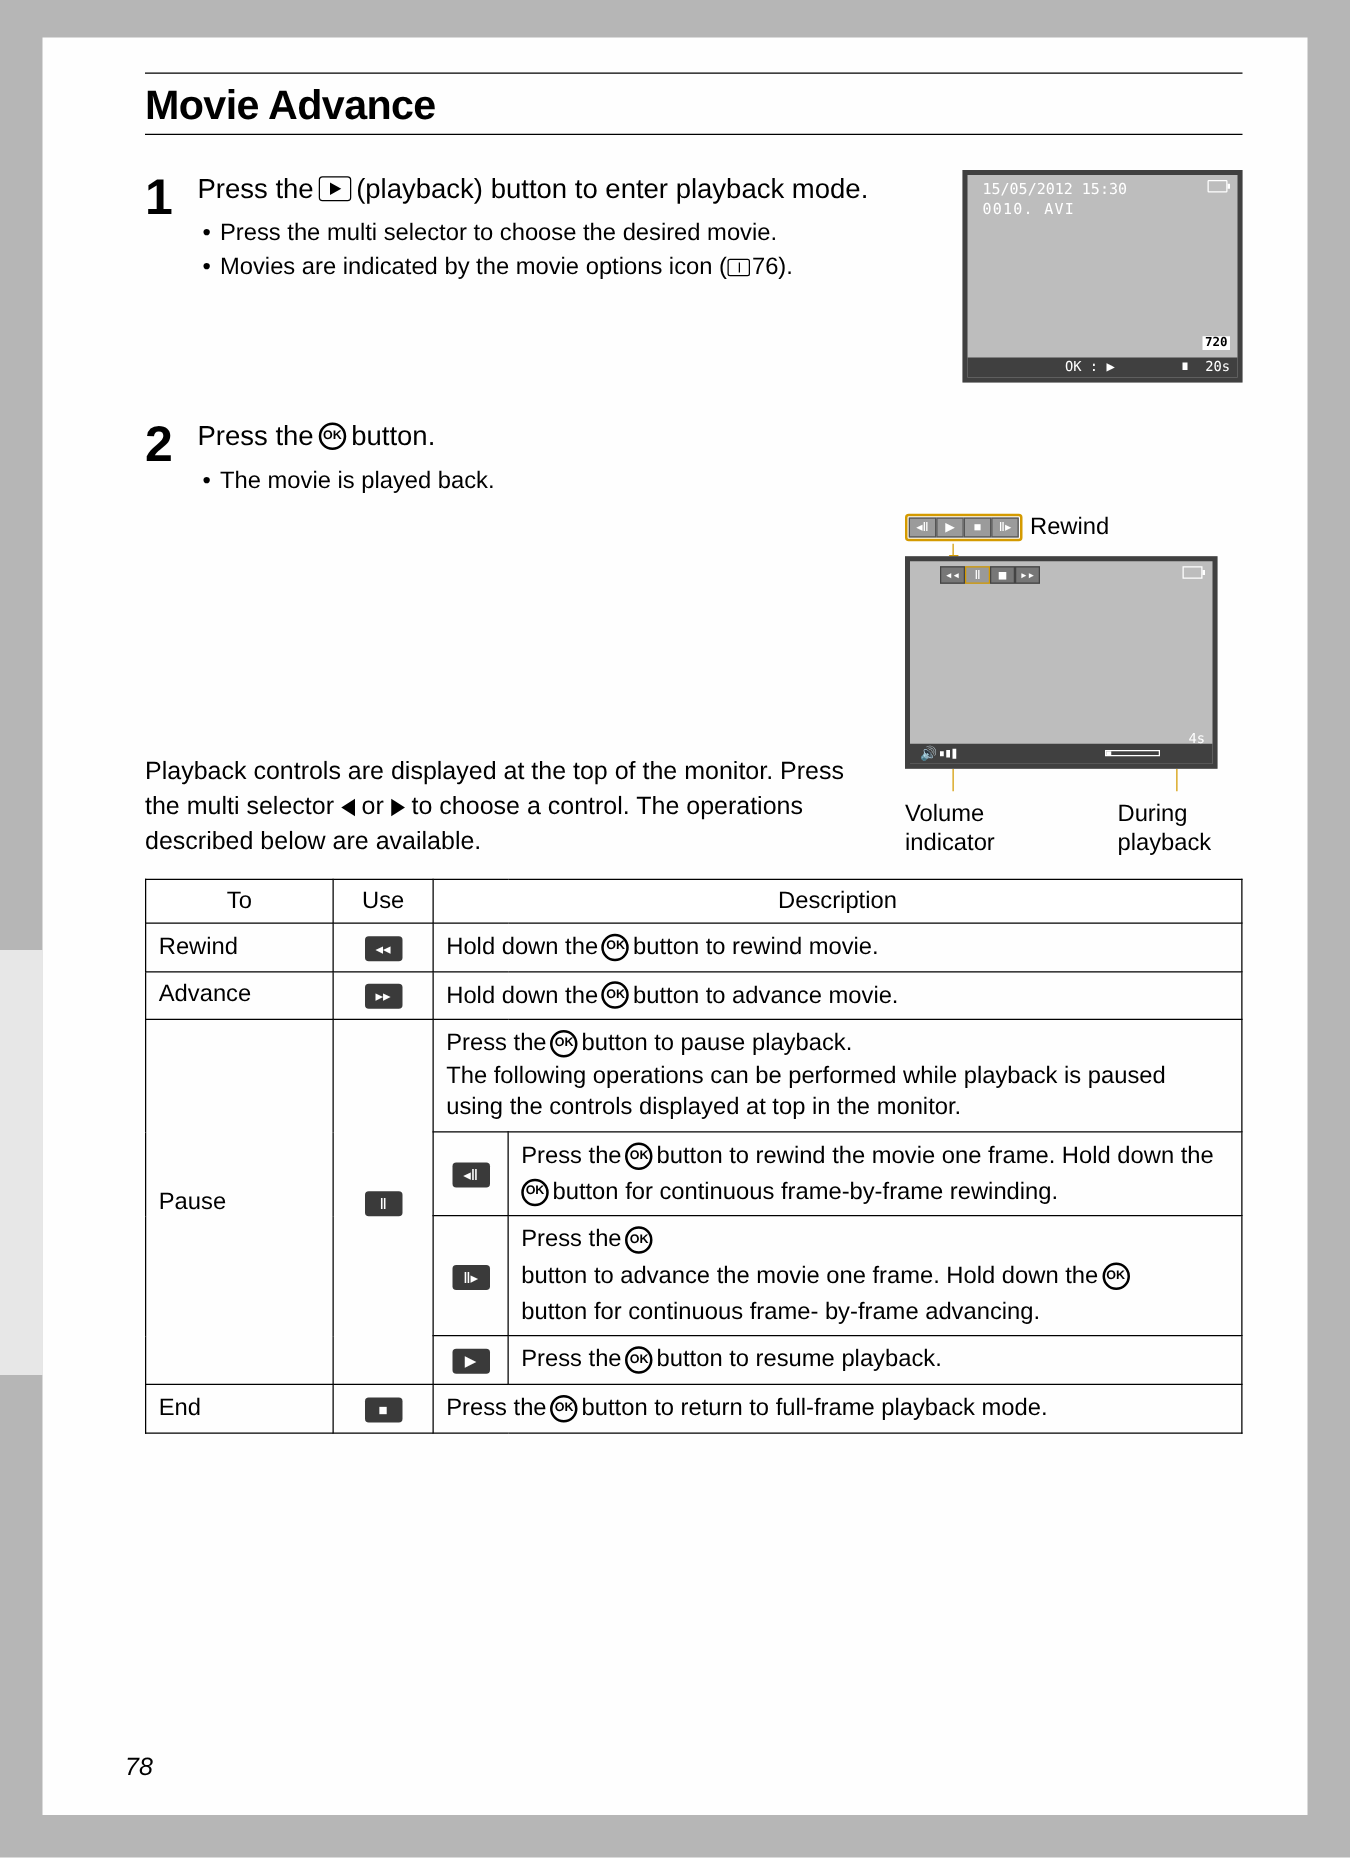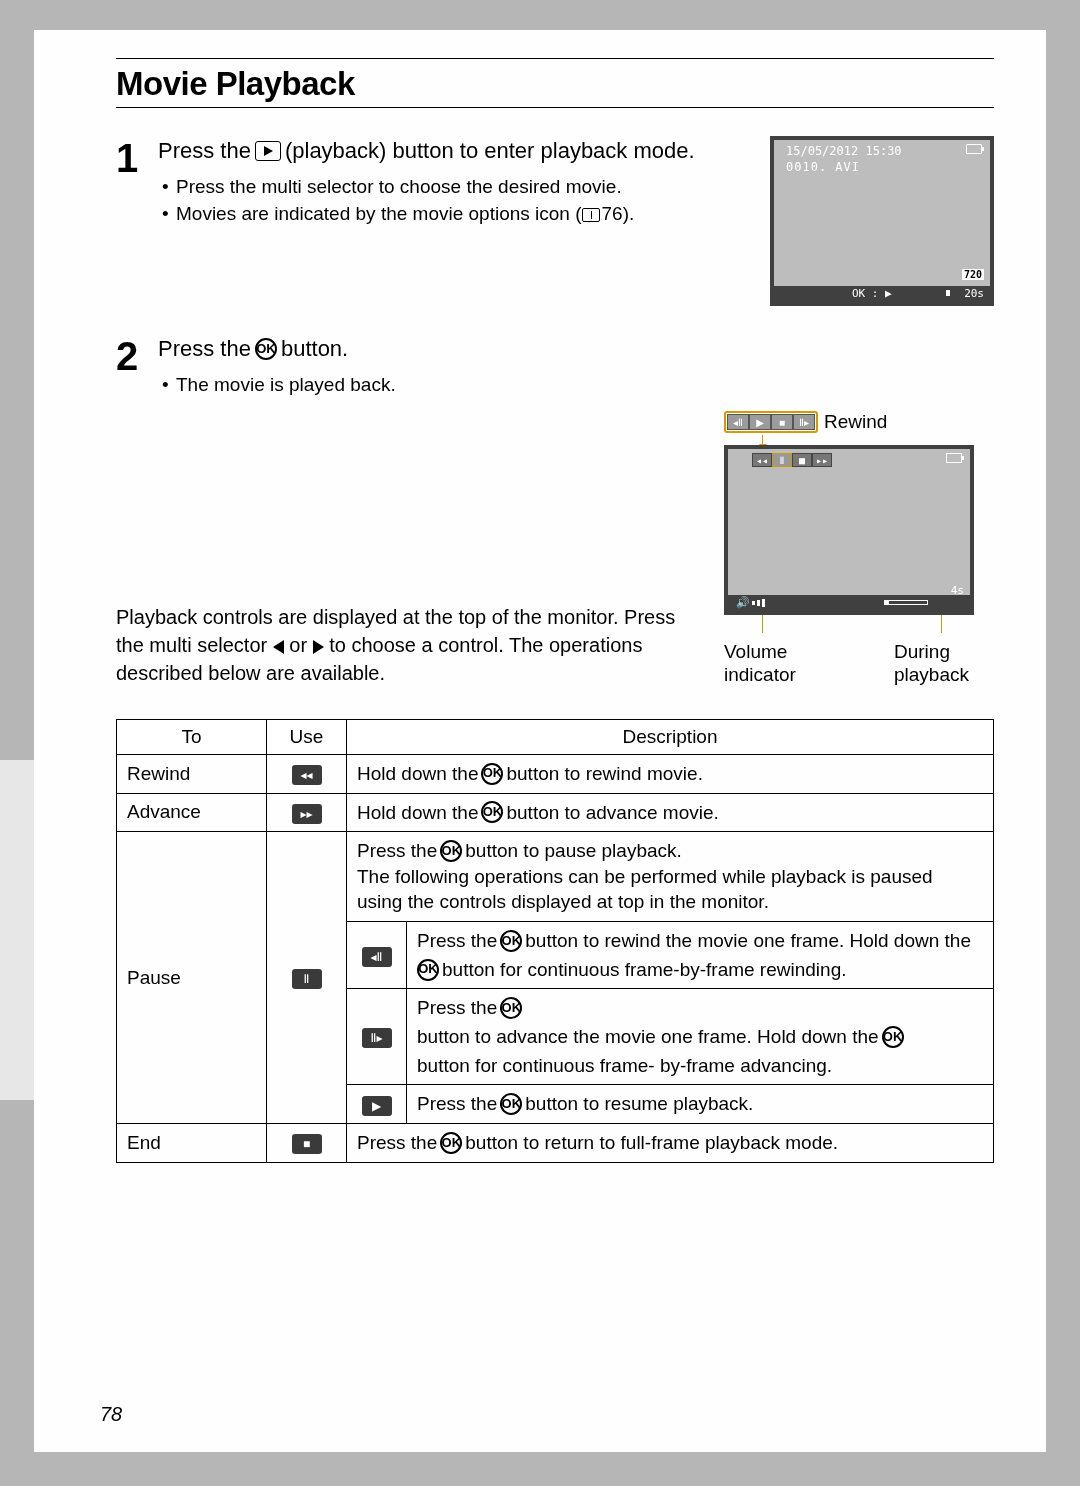--- a/index.html
+++ b/index.html
@@ -159,21 +159,21 @@
 
   .fig-labels{ display:flex; justify-content:space-between; margin:8px 10px 0 20px; font-size:19px; line-height:1.2;}
   .orange-line{width:1px;height:18px;background:#d49a00;margin-left:38px;}
   .orange-line2{width:1px;height:18px;background:#d49a00;margin-left:auto; margin-right:32px;}
   .lines-row{display:flex; justify-content:space-between; margin-left:20px; width:250px;}
 
   table.ops {
     width: calc(100% - 30px);
     margin-left: 30px;
     border-collapse: collapse;
-    margin-top: 32px;
+    margin-top: 16px;
     font-size: 19px;
   }
   table.ops th, table.ops td {
     border: 1px solid #000;
     padding: 6px 10px;
     text-align: left;
     vertical-align: middle;
   }
   table.ops th {
     font-weight: 400;
@@ -187,21 +187,21 @@
     justify-content: center;
     width: 30px; height: 20px;
     background: #3a3a3a;
     border-radius: 3px;
     color: #fff;
     font-size: 12px;
   }
   .ok-inline{
     display:inline-flex; align-items:center; justify-content:center;
     width:22px; height:22px; border:2px solid #000; border-radius:50%;
-    font-size:13px; font-weight:700; vertical-align:-5px;
+    font-size:10px; font-weight:700; vertical-align:-5px;
     padding-bottom:1px;
   }
   .play-inline{
     display:inline-flex; align-items:center; justify-content:center;
     width:26px; height:20px; border:1.8px solid #000; border-radius:3px;
     vertical-align:-4px;
   }
   .play-inline::after{content:"";border-left:9px solid #000;border-top:5px solid transparent;border-bottom:5px solid transparent;margin-left:2px;}
   .tri-l{display:inline-block;border-right:11px solid #000;border-top:7px solid transparent;border-bottom:7px solid transparent;vertical-align:-2px;}
   .tri-r{display:inline-block;border-left:11px solid #000;border-top:7px solid transparent;border-bottom:7px solid transparent;vertical-align:-2px;}
@@ -233,21 +233,21 @@
   .sub-desc td{padding:6px 10px;}
 </style>
 </head>
 <body>
 
 <div class="side-tab"></div>
 <div class="side-text">Recording and Playing Back Movies</div>
 
 <div class="page">
   <div class="title-rule"></div>
-  <h1 class="page-title">Movie Playback</h1>
+  <h1 class="page-title">Movie Advance</h1>
   <div class="title-rule-bottom"></div>
 
   <div class="step">
     <div class="step-num">1</div>
     <div class="step-body">
       <div class="step-row">
         <div class="step-text">
           <div class="step-head">
             <span>Press the</span>
             <span class="play-inline"></span>

